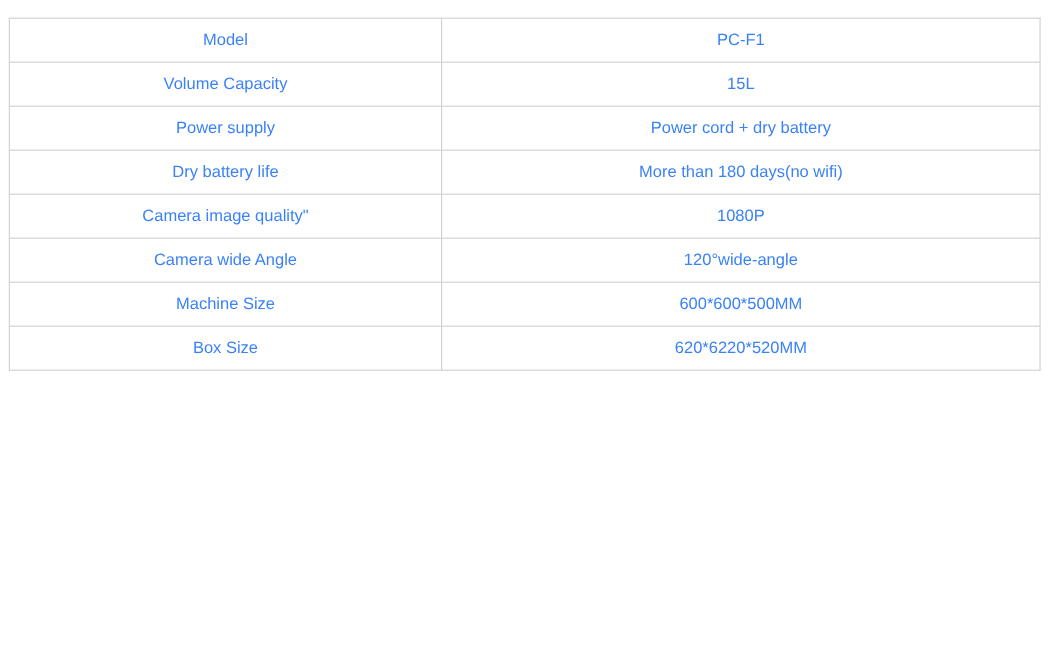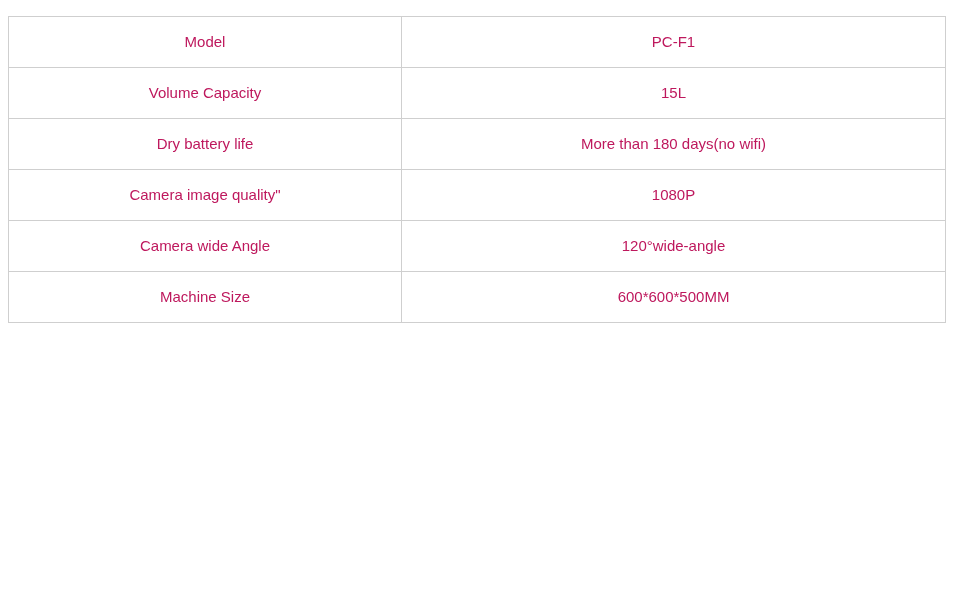--- a/index.html
+++ b/index.html
@@ -29,27 +29,27 @@
     border-collapse: collapse;
     table-layout: fixed;
     background: #ffffff;
   }
   .spec-table col.c-label { width: 393px; }
   .spec-table col.c-value { width: 544px; }
   .spec-table tr { height: 40px; }
   .spec-table td {
     height: 40px;
     border: 1px solid #cfcfcf;
-    padding: 16px 8px;
+    padding: 0 8px;
     text-align: center;
     vertical-align: middle;
     font-size: 15px;
     line-height: 18px;
     font-weight: 400;
-    color: #be185d;
+    color: #3b82f6;
     white-space: nowrap;
     overflow: hidden;
     box-sizing: border-box;
   }
   .spec-table td.label-cell { }
   .spec-table td.value-cell { }
 </style>
 </head>
 <body>
 
@@ -62,30 +62,38 @@
     <tbody>
       <tr>
         <td class="label-cell">Model</td>
         <td class="value-cell">PC-F1</td>
       </tr>
       <tr>
         <td class="label-cell">Volume Capacity</td>
         <td class="value-cell">15L</td>
       </tr>
       <tr>
+        <td class="label-cell">Power supply</td>
+        <td class="value-cell">Power cord + dry battery</td>
+      </tr>
+      <tr>
         <td class="label-cell">Dry battery life</td>
         <td class="value-cell">More than 180 days(no wifi)</td>
       </tr>
       <tr>
         <td class="label-cell">Camera image quality"</td>
         <td class="value-cell">1080P</td>
       </tr>
       <tr>
         <td class="label-cell">Camera wide Angle</td>
         <td class="value-cell">120°wide-angle</td>
       </tr>
       <tr>
         <td class="label-cell">Machine Size</td>
         <td class="value-cell">600*600*500MM</td>
       </tr>
+      <tr>
+        <td class="label-cell">Box Size</td>
+        <td class="value-cell">620*6220*520MM</td>
+      </tr>
     </tbody>
   </table>
 </div>
 
 </body></html>

